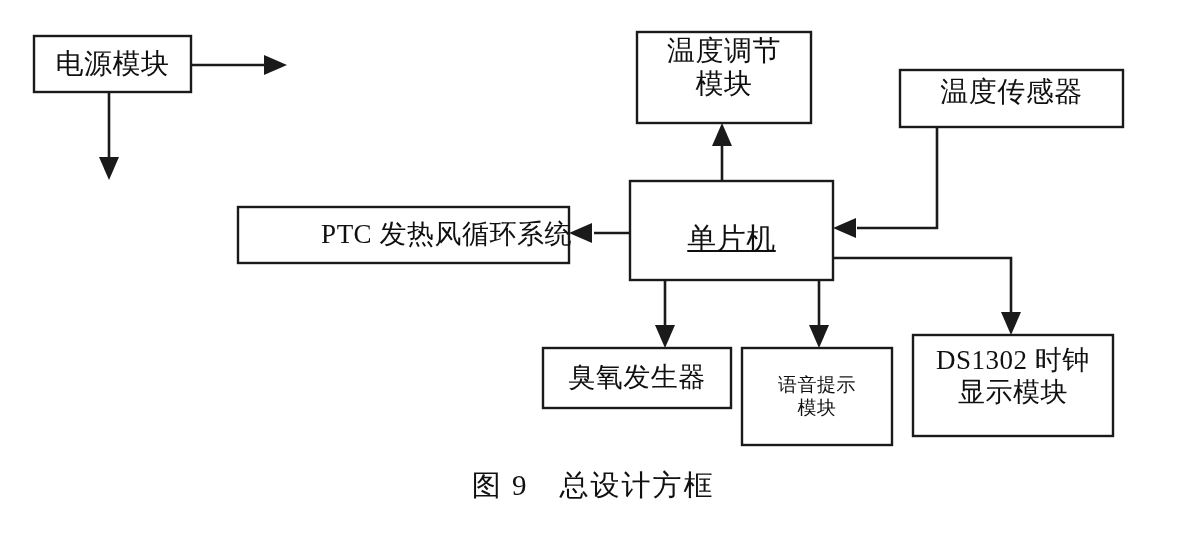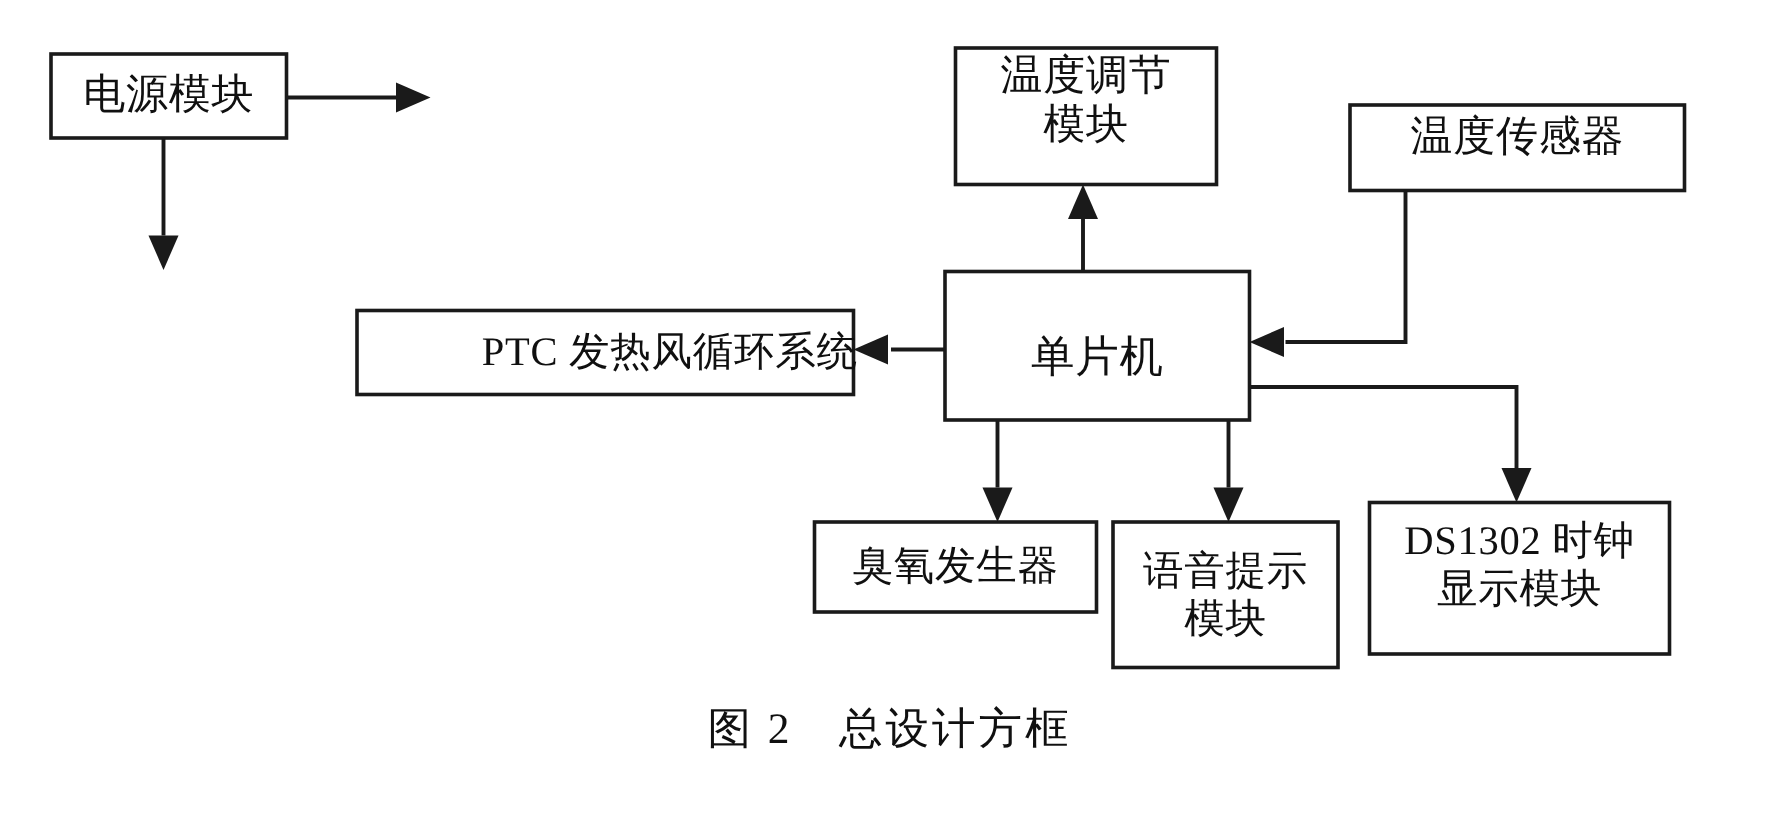--- a/index.html
+++ b/index.html
@@ -97,23 +97,23 @@
         <rect class="box-rect" x="913" y="335" width="200" height="101"></rect>
       </g>
   </svg>
 
   <div id="label-layer">
       <div class="box-label" style="left: 34px; top: 36px; width: 157px; height: 56px; font-size: 28px;">电源模块</div>
       <div class="box-label" style="left: 637px; top: 32px; width: 174px; height: 70px; font-size: 28px;">温度调节
 模块</div>
       <div class="box-label" style="left: 900px; top: 70px; width: 223px; height: 43px; font-size: 28px;">温度传感器</div>
       <div class="box-label" style="left: 238px; top: 207px; width: 331px; height: 56px; font-size: 27px; padding-left: 43px;">PTC 发热风循环系统</div>
-      <div class="box-label" style="left: 630px; top: 181px; width: 203px; height: 115px; font-size: 29px;">单片机</div>
+      <div class="box-label" style="left: 630px; top: 181px; width: 203px; height: 115px; font-size: 29px; text-decoration: underline;">单片机</div>
       <div class="box-label" style="left: 543px; top: 348px; width: 188px; height: 60px; font-size: 27px;">臭氧发生器</div>
-      <div class="box-label" style="left: 742px; top: 348px; width: 150px; height: 97px; font-size: 27px;">语音提示
+      <div class="box-label" style="left: 742px; top: 348px; width: 150px; height: 97px; font-size: 19px;">语音提示
 模块</div>
       <div class="box-label" style="left: 913px; top: 335px; width: 200px; height: 83px; font-size: 27px;">DS1302 时钟
 显示模块</div>
     </div>
 
-  <div class="fig-caption">图 2　总设计方框</div>
+  <div class="fig-caption">图 9　总设计方框</div>
 
 </div>
 
 </body></html>

